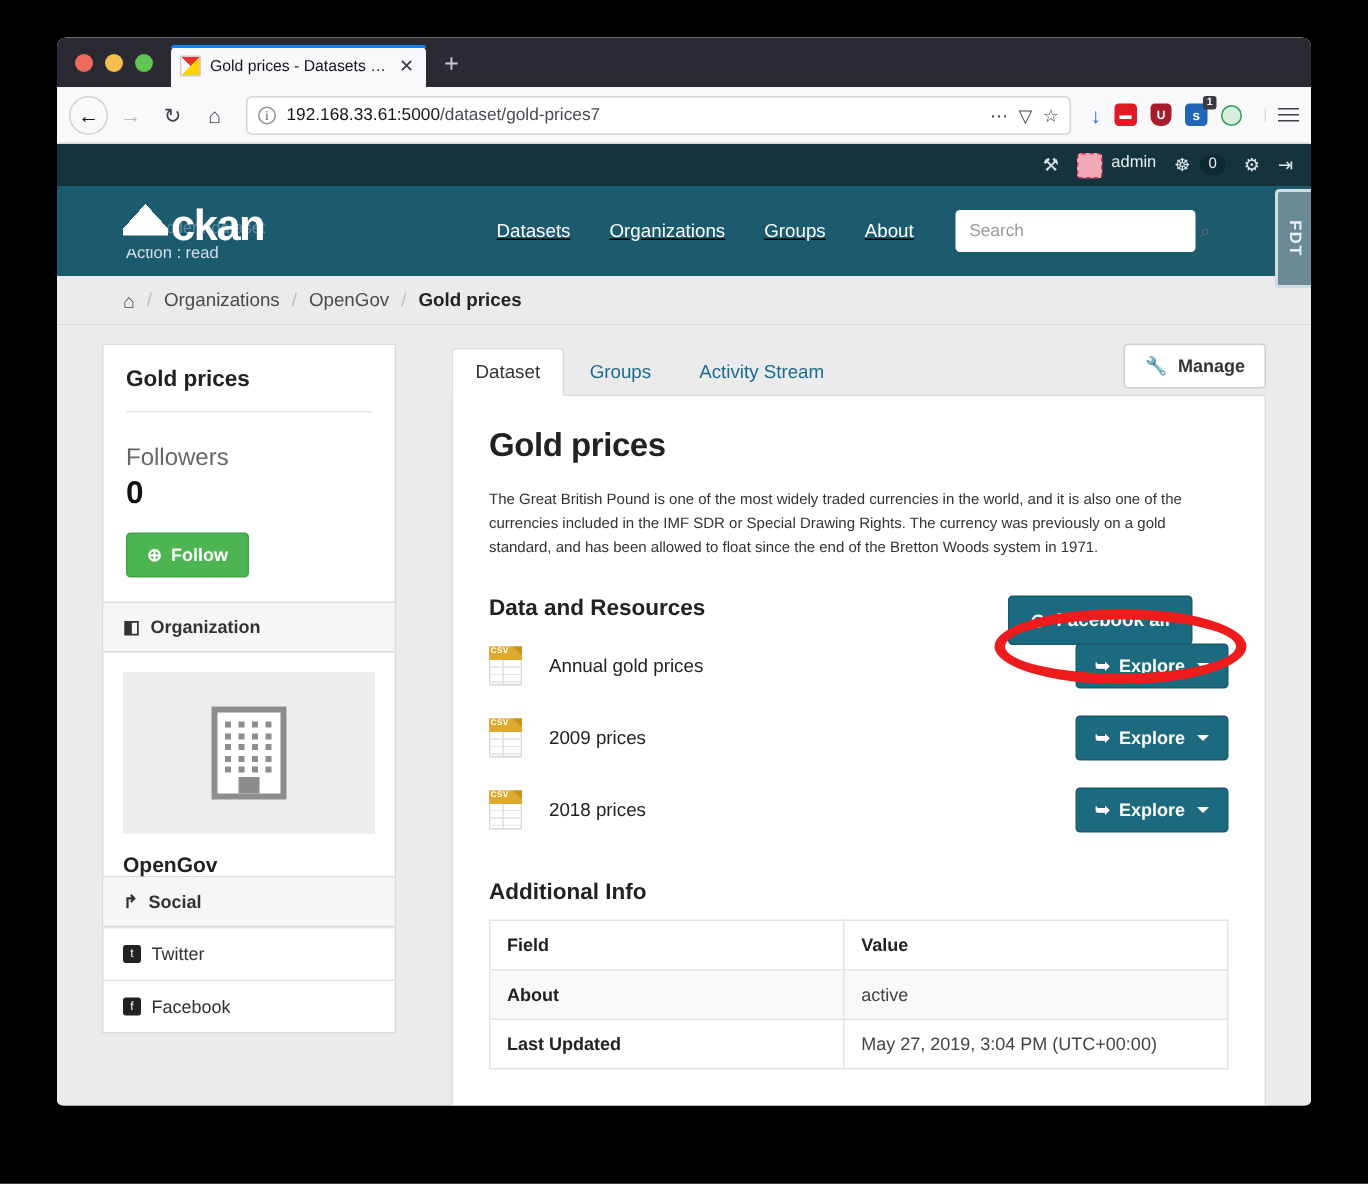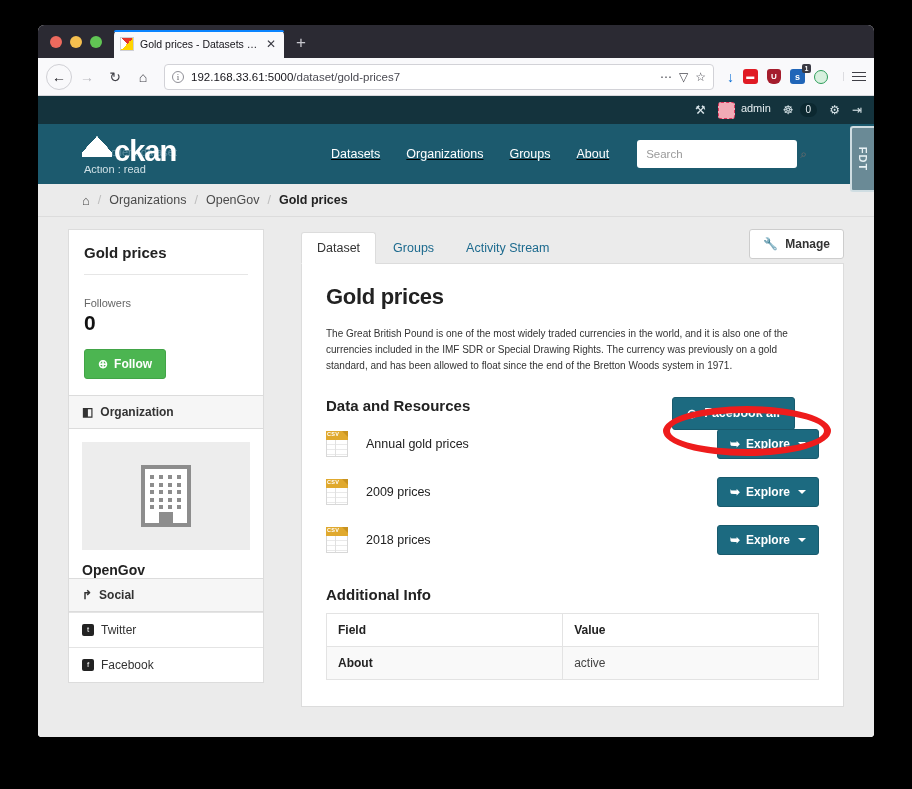--- a/index.html
+++ b/index.html
@@ -234,21 +234,21 @@
     height: calc(100% - 33px - 60px - 28px);
   }
   .sidebar { width: 196px; flex:none; }
   .module {
     background:#fff; border:1px solid #dcdcdc;
     margin-bottom: 0;
   }
   .module-pad { padding: 14px 15px 16px; }
   .ds-title { font-size: 15px; font-weight:bold; color:#222; }
   .hr { height:1px; background:#e6e6e6; margin: 13px 0 12px; }
-  .followers-lbl { font-size: 11px; color:#666;margin-top:22px; }
+  .followers-lbl { font-size: 16px; color:#666;margin-top:22px; }
   .followers-num { font-size: 21px; font-weight:bold; color:#111; margin-top: 2px; }
   .btn-follow {
     display:inline-flex; align-items:center; gap:6px;
     background:#4cb551; color:#fff; font-size:12px; font-weight:bold;
     border-radius: 3px; padding: 7px 13px; margin-top: 14px;
     border: 1px solid #42a447;
   }
   .mod-head {
     background:#f6f6f6; border-bottom:1px solid #dcdcdc;
     padding: 9px 13px; font-size: 12px; font-weight:bold; color:#333;
@@ -622,20 +622,24 @@
               <tr>
                 <th style="width:48%">Field</th>
                 <th>Value</th>
               </tr>
             </thead>
             <tbody>
               <tr>
                 <th>About</th>
                 <td>active</td>
               </tr>
+              <tr>
+                <th>Last Updated</th>
+                <td>May 27, 2019, 3:04 PM (UTC+00:00)</td>
+              </tr>
 
             </tbody>
           </table>
 
         </div>
       </div>
     </div>
   </div>
 </div>
 

